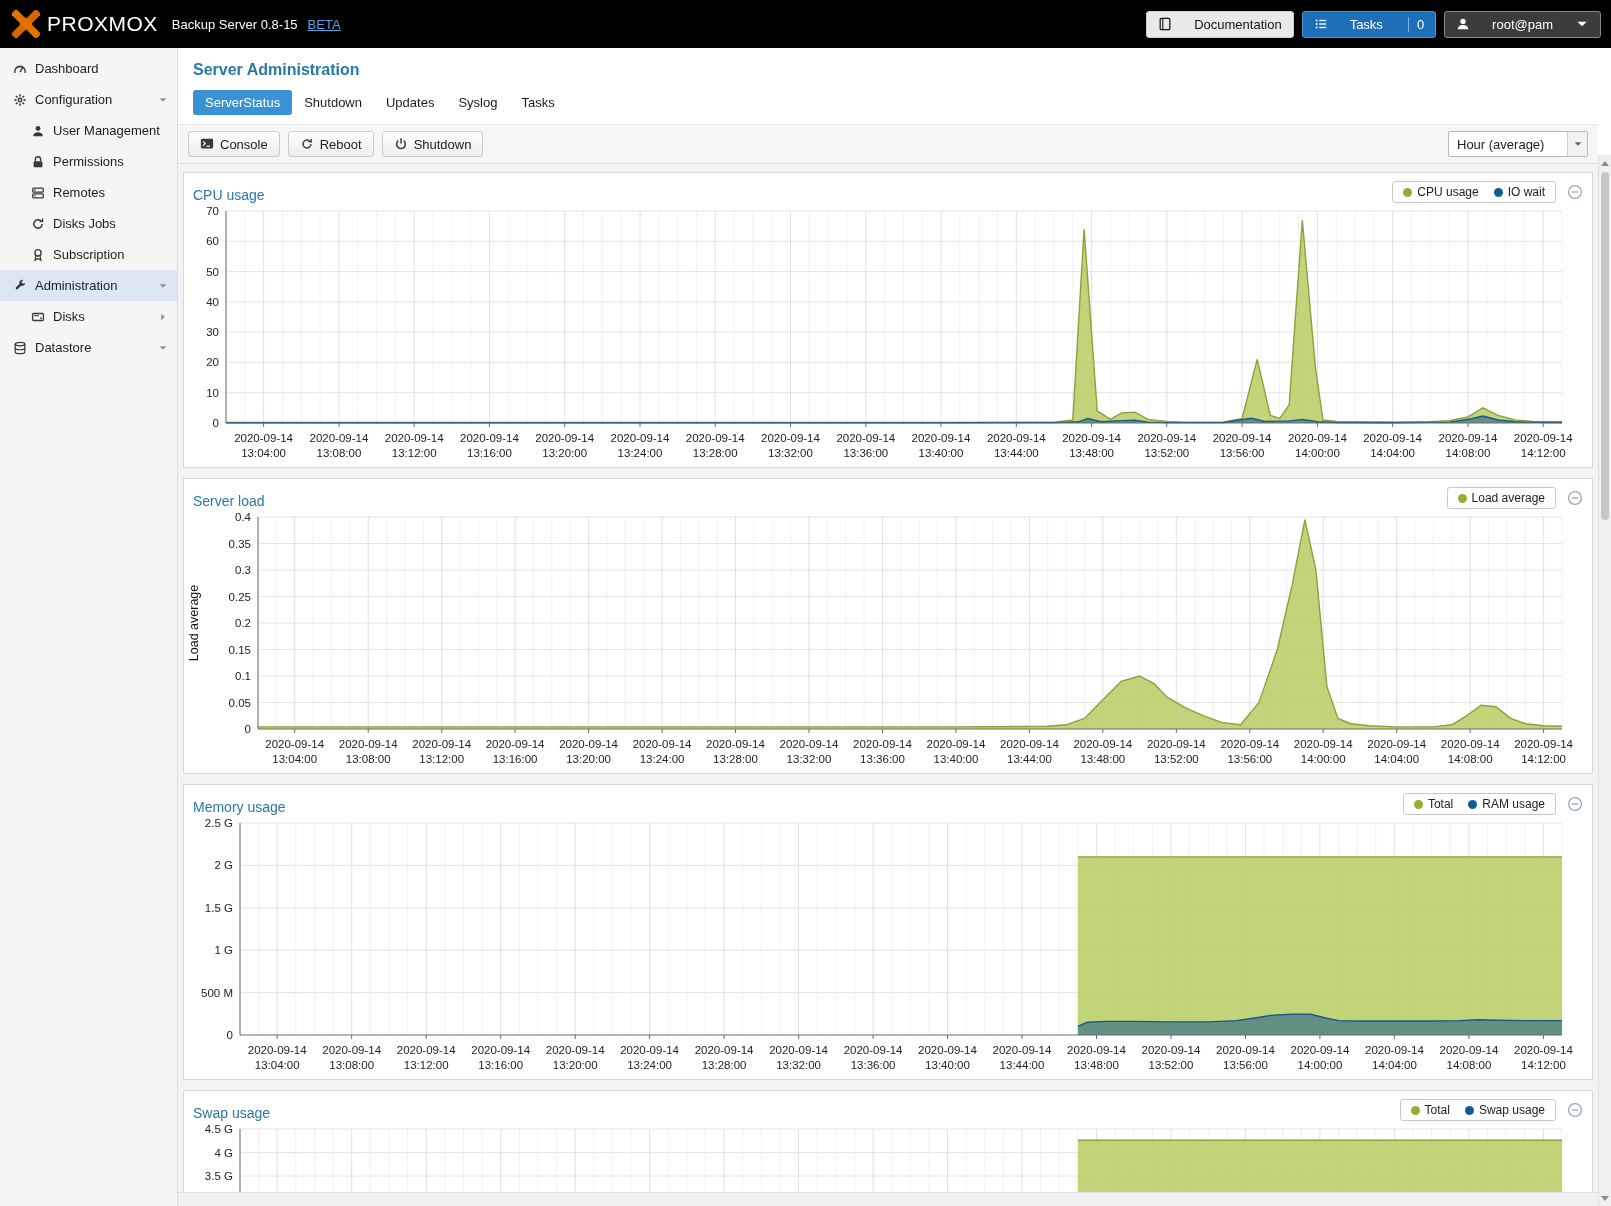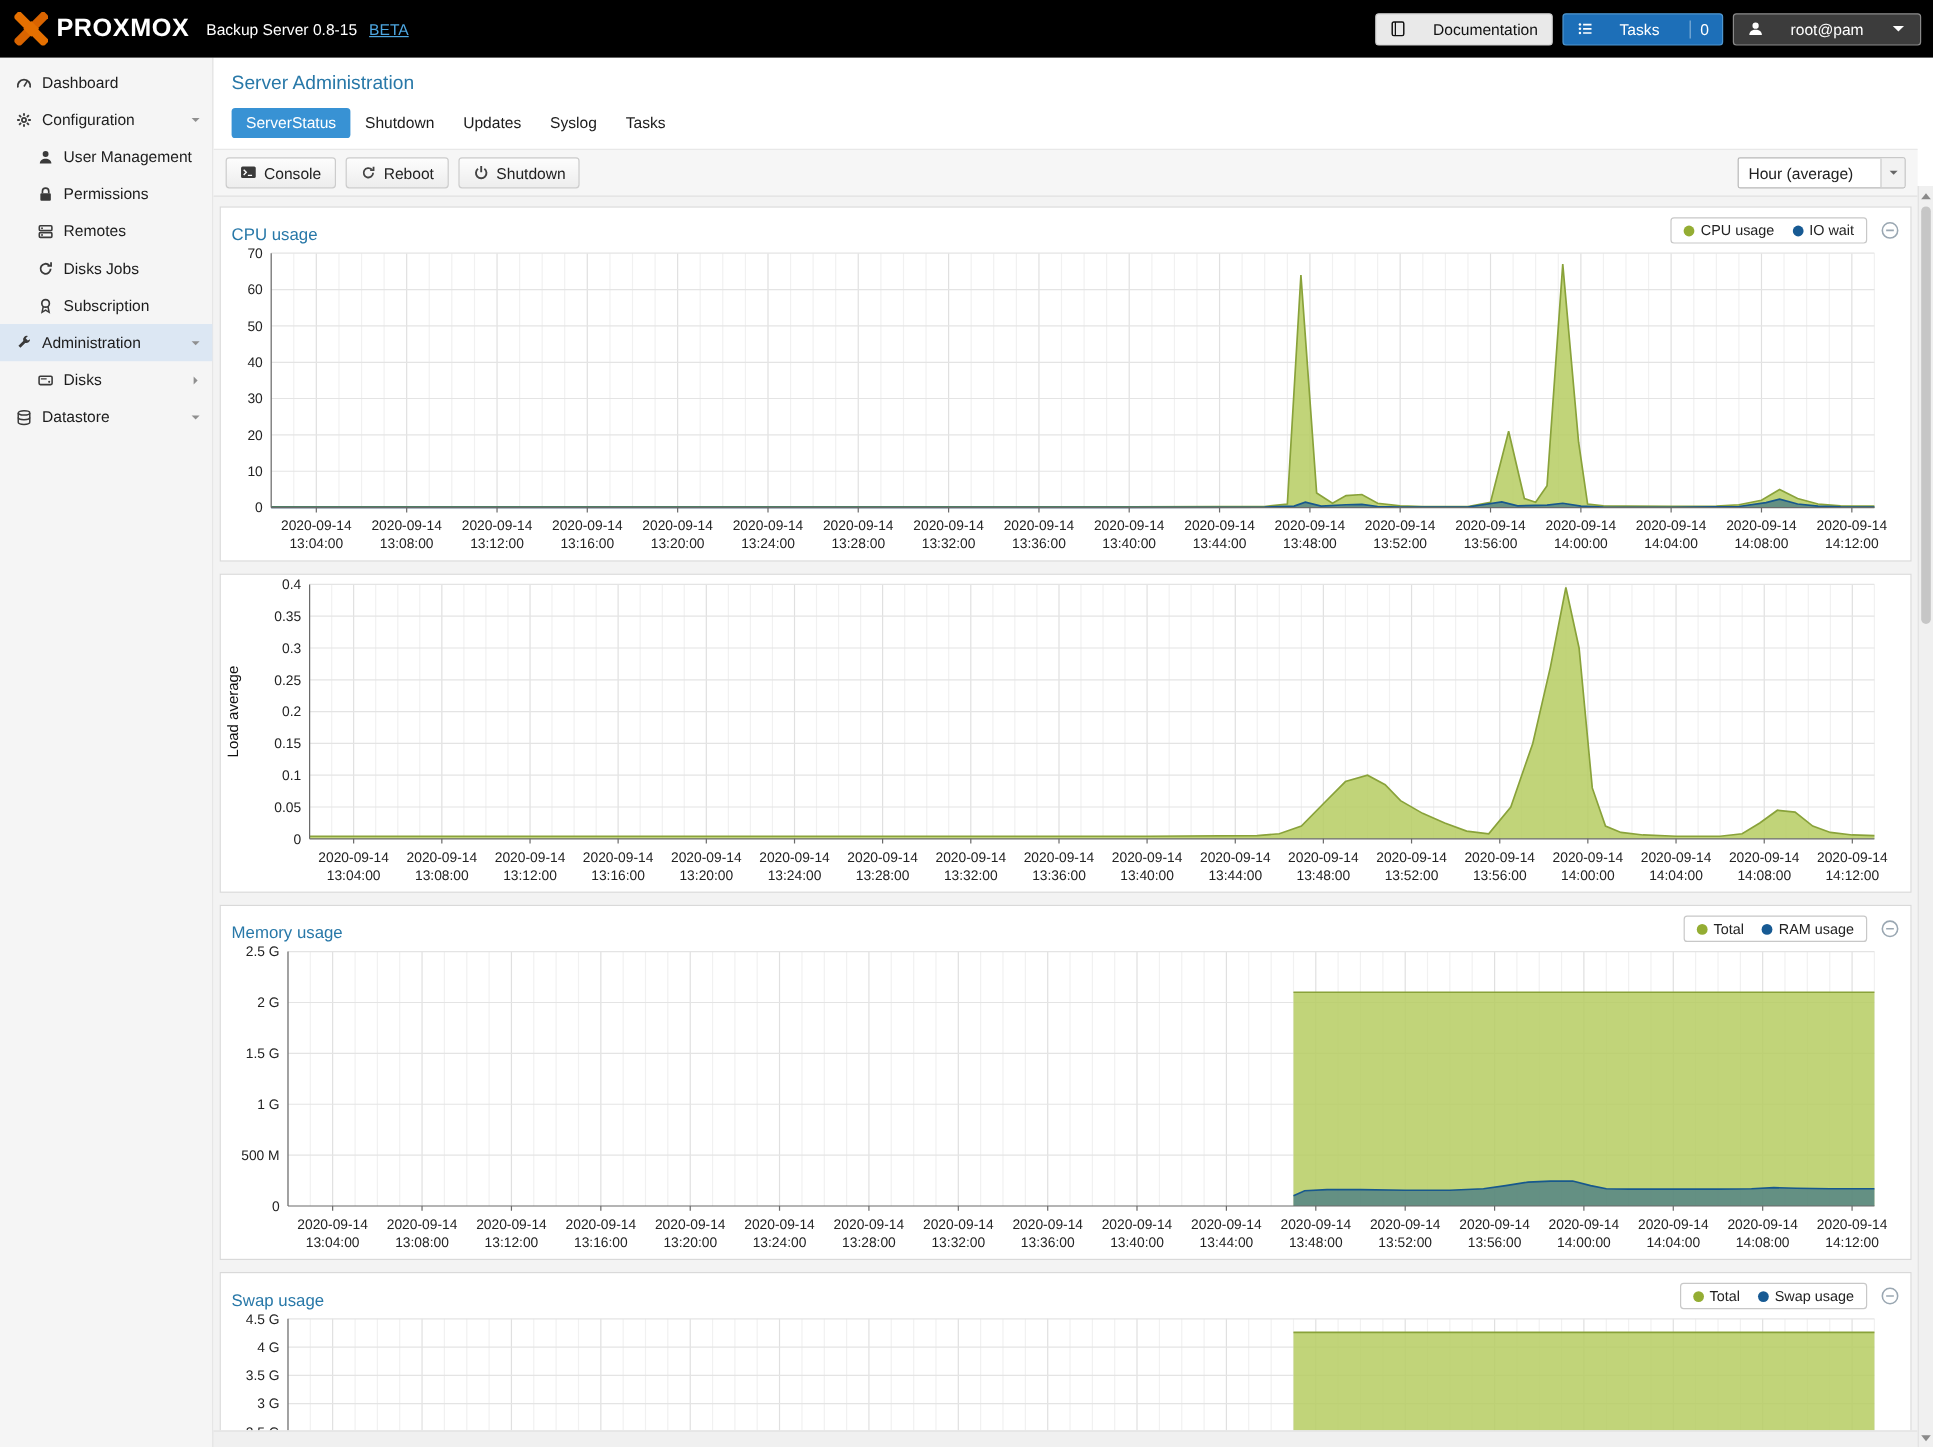--- a/index.html
+++ b/index.html
@@ -4,21 +4,21 @@
 <style>
   *{box-sizing:border-box;margin:0;padding:0}
   html,body{width:1611px;height:1206px;overflow:hidden;background:#fff;
     font-family:"Liberation Sans","DejaVu Sans",sans-serif;font-size:13px;color:#1c1c1c}
 
   
   .topbar{position:absolute;left:0;top:0;right:0;height:48px;background:#000;
     display:flex;align-items:center;padding:0 10px;color:#fff;gap:8px;z-index:5}
   .logo{display:flex;align-items:center;gap:7px;margin-left:2px}
   .logo svg{display:block}
-  .logo-text{font-size:21px;font-weight:bold;letter-spacing:.5px;color:#fff}
+  .logo-text{font-size:21px;font-weight:normal;letter-spacing:.5px;color:#fff}
   .subtitle{font-size:13px;color:#fff;margin-left:6px}
   .beta{font-size:13px;color:#4da6e0;text-decoration:underline;cursor:pointer;margin-left:2px}
   .spacer{flex:1}
   .hbtn{display:inline-flex;align-items:center;gap:22px;font-size:13px;height:27px;
     padding:0 11px;border-radius:3px;cursor:pointer;border:1px solid transparent;white-space:nowrap}
   .hbtn .ic svg{width:14px;height:14px;display:block}
   .btn-doc{background:#e9e9e9;border-color:#cfcfcf;color:#111}
   .btn-tasks{background:#1d6fb8;border-color:#4e96cf;color:#fff}
   .tasks-count{border-left:1px solid rgba(255,255,255,.45);padding-left:8px;margin-left:3px}
   .btn-user{background:#3c3c3c;border-color:#8a8a8a;color:#fff}
@@ -32,21 +32,21 @@
   .sb-item.child{padding-left:31px}
   .sb-item.selected{background:#dce7f3}
   .sb-ic{display:inline-flex;color:#3a3a3a}
   .sb-ic svg{width:14px;height:14px;display:block}
   .sb-exp{position:absolute;right:9px;color:#8f8f8f;display:inline-flex}
   .sb-exp svg{width:10px;height:10px;display:block}
 
   
   .content{position:absolute;left:178px;top:48px;right:13px;bottom:14px;
     display:flex;flex-direction:column;background:#fff}
-  .page-title{font-size:16px;font-weight:normal;color:#2878a8;margin:13px 0 11px 15px}
+  .page-title{font-size:16px;font-weight:bold;color:#2878a8;margin:13px 0 11px 15px}
   .tabs{display:flex;margin:0 0 9px 15px}
   .tab{font-size:13px;padding:5px 12px;border-radius:3px;color:#1c1c1c;cursor:pointer}
   .tab.active{background:#3892d4;color:#fff}
   .toolbar{display:flex;align-items:center;gap:8px;padding:6px 10px;background:#f6f6f6;
     border-top:1px solid #e8e8e8;border-bottom:1px solid #ddd}
   .tbtn{display:inline-flex;align-items:center;gap:6px;height:26px;padding:0 11px;
     background:linear-gradient(#fdfdfd,#ededed);border:1px solid #ccc;border-radius:3px;
     font-size:13px;color:#222;cursor:pointer}
   .tbtn .ic{display:inline-flex;color:#444}
   .tbtn .ic svg{width:14px;height:14px;display:block}
@@ -483,20 +483,37 @@
           <text x="1208.6" y="254" text-anchor="middle" class="tick">14:04:00</text>
           <line x1="1283.9" y1="220" x2="1283.9" y2="224" stroke="#6a6a6a"></line>
           <text x="1283.9" y="239" text-anchor="middle" class="tick">2020-09-14</text>
           <text x="1283.9" y="254" text-anchor="middle" class="tick">14:08:00</text>
           <line x1="1359.2" y1="220" x2="1359.2" y2="224" stroke="#6a6a6a"></line>
           <text x="1359.2" y="239" text-anchor="middle" class="tick">2020-09-14</text>
           <text x="1359.2" y="254" text-anchor="middle" class="tick">14:12:00</text>
         </svg>
       </section>
       <section class="panel">
+        <div class="phead">
+          <span class="ptitle">Server load</span>
+          <div class="ptools">
+            <div class="legend">
+              <span class="lg-item">
+                <span class="lg-dot" style="background: rgb(148, 173, 51);"></span>
+                <span>Load average</span>
+              </span>
+            </div>
+            <span class="collapse">
+              <svg viewBox="0 0 16 16">
+                <circle cx="8" cy="8" r="6.4" fill="none" stroke="currentColor" stroke-width="1.3"></circle>
+                <line x1="4.8" y1="8" x2="11.2" y2="8" stroke="currentColor" stroke-width="1.3"></line>
+              </svg>
+            </span>
+          </div>
+        </div>
         <svg width="1392" height="264" viewBox="0 0 1392 264" class="chart-svg">
           <line x1="74.0" y1="8" x2="74.0" y2="220" stroke="#f1f1f1" stroke-width="1"></line>
           <line x1="92.4" y1="8" x2="92.4" y2="220" stroke="#f1f1f1" stroke-width="1"></line>
           <line x1="110.7" y1="8" x2="110.7" y2="220" stroke="#e0e0e0" stroke-width="1"></line>
           <line x1="129.1" y1="8" x2="129.1" y2="220" stroke="#f1f1f1" stroke-width="1"></line>
           <line x1="147.5" y1="8" x2="147.5" y2="220" stroke="#f1f1f1" stroke-width="1"></line>
           <line x1="165.8" y1="8" x2="165.8" y2="220" stroke="#f1f1f1" stroke-width="1"></line>
           <line x1="184.2" y1="8" x2="184.2" y2="220" stroke="#e0e0e0" stroke-width="1"></line>
           <line x1="202.6" y1="8" x2="202.6" y2="220" stroke="#f1f1f1" stroke-width="1"></line>
           <line x1="220.9" y1="8" x2="220.9" y2="220" stroke="#f1f1f1" stroke-width="1"></line>

